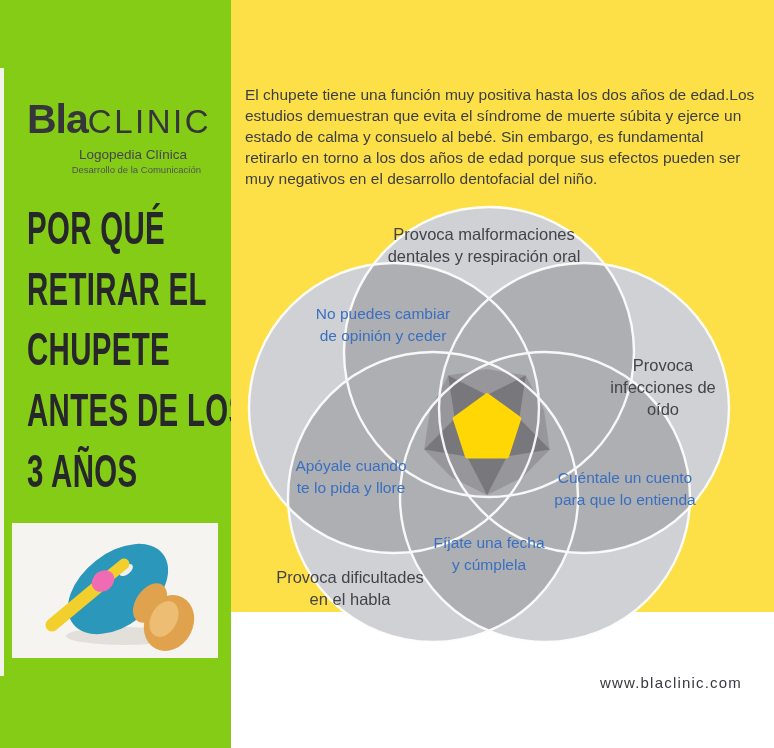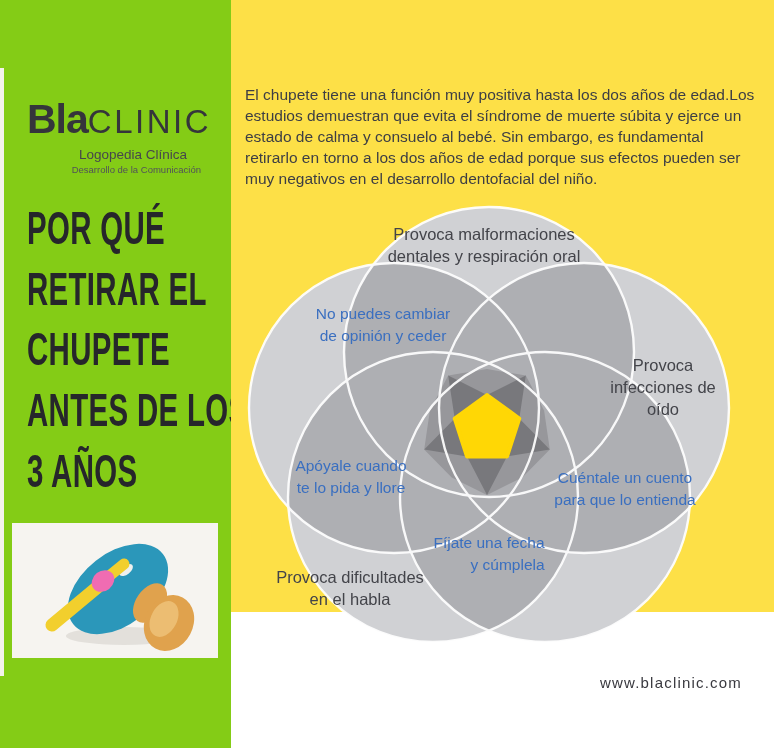--- a/index.html
+++ b/index.html
@@ -161,21 +161,21 @@
 dentales y respiración oral</div>
     <div class="vlabel blue" style="left:152px; top:303px;">No puedes cambiar
 de opinión y ceder</div>
     <div class="vlabel" style="left:432px; top:355px;">Provoca
 infecciones de
 oído</div>
     <div class="vlabel blue" style="left:120px; top:455px;">Apóyale cuando
 te lo pida y llore</div>
     <div class="vlabel blue" style="left:394px; top:455px;margin-top:12px;">Cuéntale un cuento
 para que lo entienda</div>
-    <div class="vlabel blue" style="left:258px; top:532px;text-align:right;">Fíjate una fecha
+    <div class="vlabel blue" style="left:258px; top:532px;">Fíjate una fecha
 y cúmplela</div>
     <div class="vlabel" style="left:119px; top:567px;">Provoca dificultades
 en el habla</div>
 
     <div class="website">www.blaclinic.com</div>
   </main>
 
 </div>
 
 </body></html>

